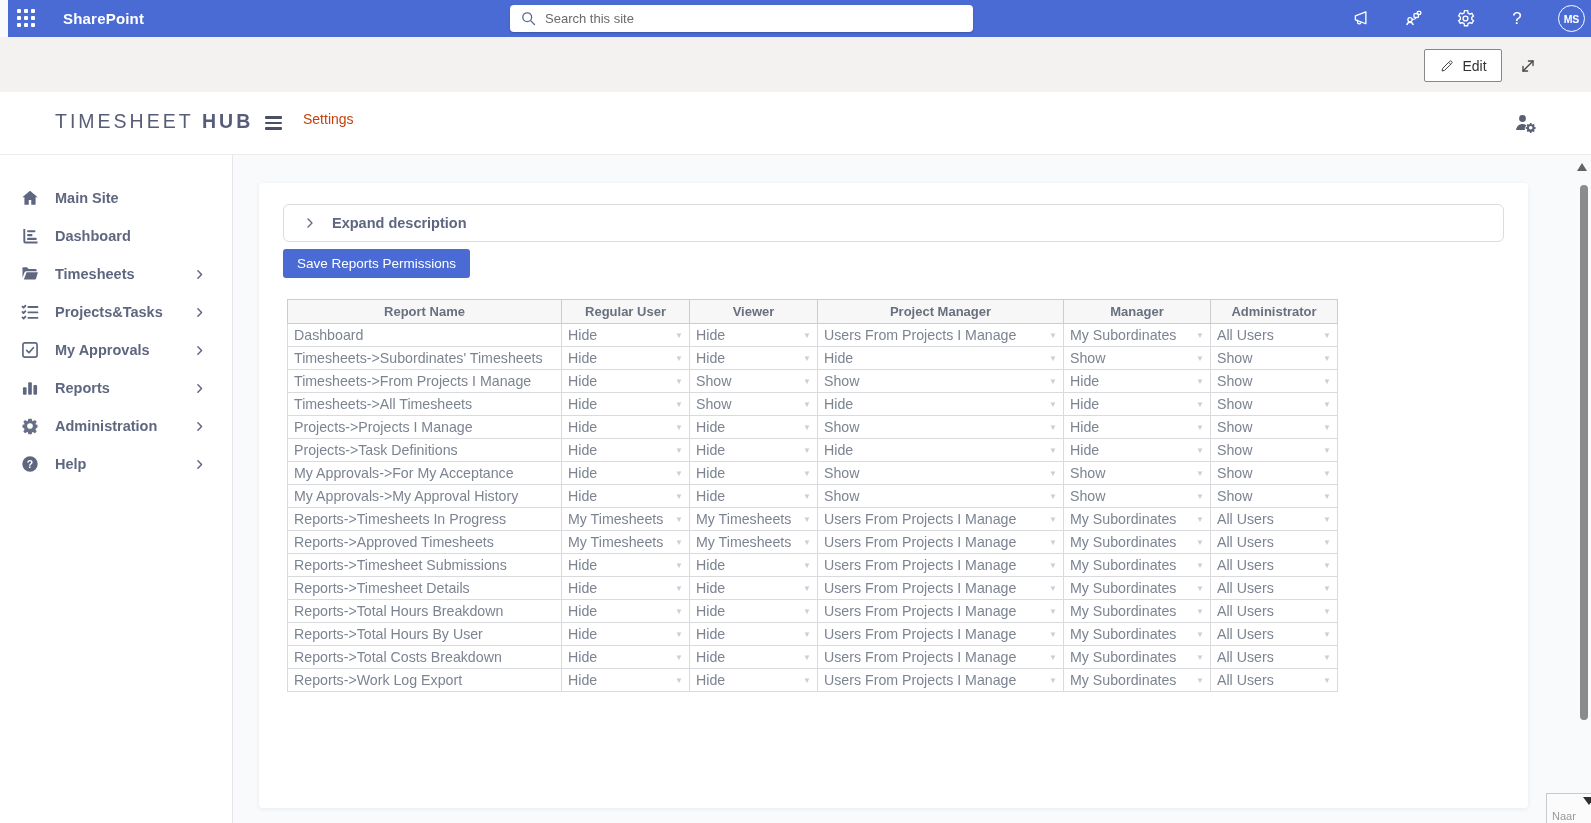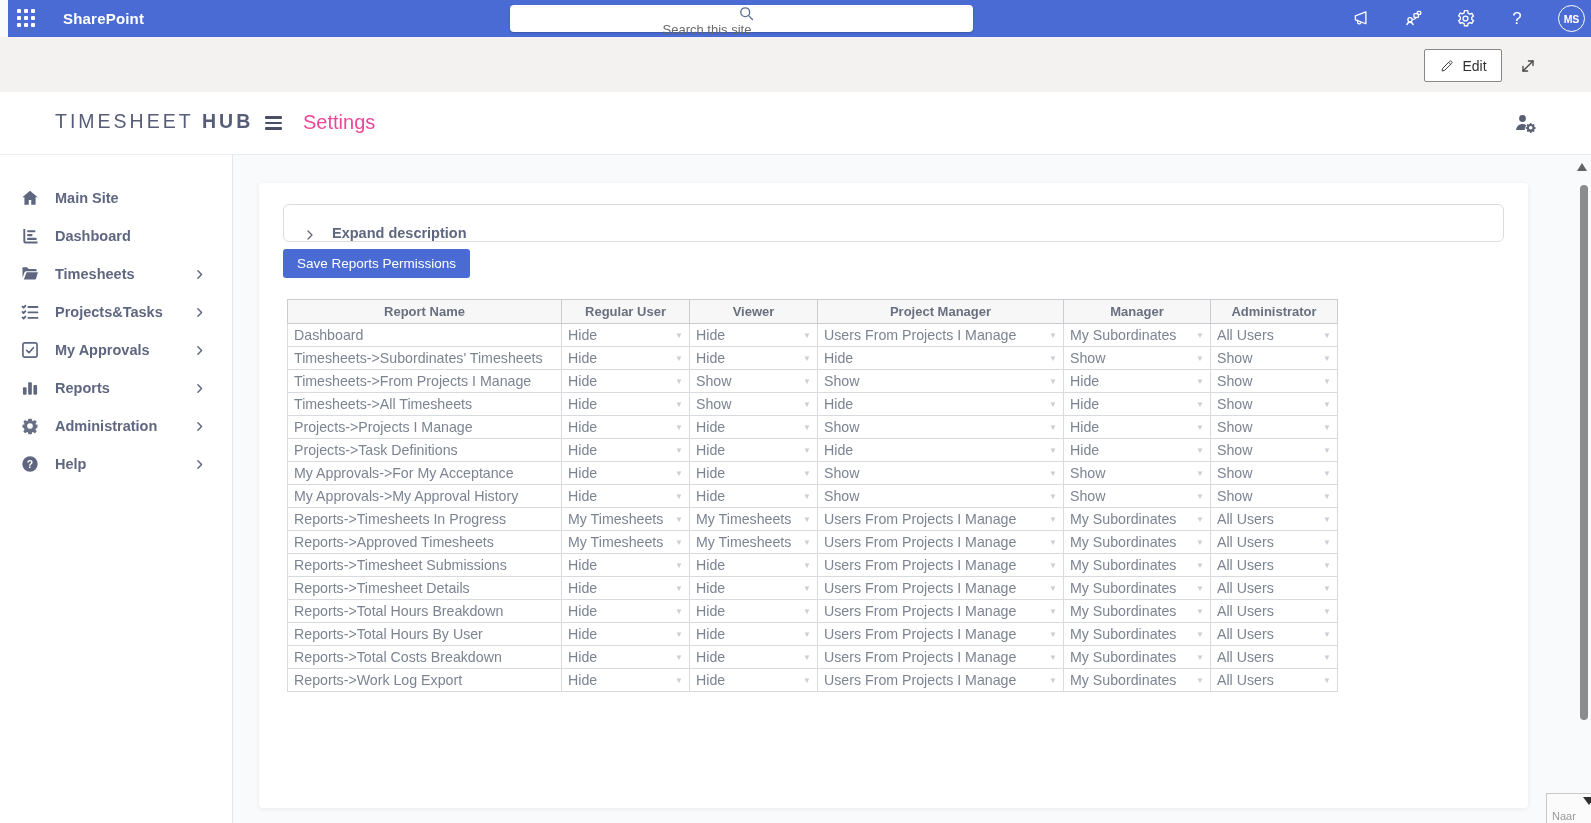--- a/index.html
+++ b/index.html
@@ -5,57 +5,57 @@
   * { margin:0; padding:0; box-sizing:border-box; }
   html,body { width:1591px; height:823px; overflow:hidden; }
   body { font-family:"Liberation Sans", sans-serif; background:#f9fafb; position:relative; }
 
   
   .topbar { position:absolute; left:8px; top:0; width:1591px; height:37px; background:#4a6bd3; display:flex; align-items:center; }
   .waffle { width:37px; height:37px; display:flex; align-items:center; justify-content:center; cursor:pointer; }
   .waffle-grid { display:grid; grid-template-columns:repeat(3,5px); grid-template-rows:repeat(3,5px); gap:2px; }
   .waffle-grid i { width:3.5px; height:3.5px; background:#fff; border-radius:1px; }
   .sp-name { color:#fff; font-weight:bold; font-size:15px; margin-left:18px; letter-spacing:.2px; }
-  .searchbox { position:absolute; left:502px; top:5px; width:463px; height:27px; background:#fff; border-radius:4px; display:flex; align-items:center; padding-left:10px; box-shadow:0 1px 2px rgba(0,0,0,.2);flex-direction:column; }
+  .searchbox { position:absolute; left:502px; top:5px; width:463px; height:27px; background:#fff; border-radius:4px; display:flex; align-items:center; padding-left:10px; box-shadow:0 1px 2px rgba(0,0,0,.2); }
   .searchbox input { border:none; outline:none; flex:1; font-size:13px; color:#3b3a39; font-family:inherit; background:transparent; }
   .searchbox input::placeholder { color:#6a6a6a; }
   .top-icons { position:absolute; right:14px; top:0; height:37px; display:flex; align-items:center; gap:30px; }
   .top-icon { width:22px; height:22px; display:flex; align-items:center; justify-content:center; cursor:pointer; }
   .qmark { color:#fff; font-size:17px; font-weight:400; }
   .avatar { width:27px; height:27px; border:1.6px solid #fff; border-radius:50%; color:#fff; font-size:10.5px; font-weight:bold; display:flex; align-items:center; justify-content:center; cursor:pointer; }
 
   
   .cmdbar { position:absolute; left:0; top:37px; width:1591px; height:56px; background:#f3f2f1; border-bottom:1px solid #e7e6e5; }
   .edit-btn { position:absolute; right:89px; top:12px; width:78px; height:33px; background:#fff; border:1px solid #8a8886; border-radius:2px; display:flex; align-items:center; justify-content:center; gap:7px; font-size:14px; color:#323130; cursor:pointer; }
   .fullscreen-btn { position:absolute; right:52px; top:18px; width:22px; height:22px; cursor:pointer; display:flex; align-items:center; justify-content:center; }
 
   
   .apphdr { position:absolute; left:0; top:92px; width:1591px; height:63px; background:#fff; border-bottom:1px solid #ededf0; }
   .brand { position:absolute; left:55px; top:18px; font-size:19.5px; letter-spacing:3px; color:#575c78; }
   .brand b { font-weight:bold; }
   .hamburger { position:absolute; left:265px; top:21px; width:20px; height:20px; cursor:pointer; display:flex; flex-direction:column; justify-content:center; gap:3px; }
   .hamburger i { display:block; width:17px; height:2.4px; background:#4a4f63; border-radius:1px; }
-  .page-title { position:absolute; left:303px; top:19px; font-size:20px; color:#ec4899; }
+  .page-title { position:absolute; left:303px; top:19px; font-size:14px; color:#c2410c; }
   .user-admin-icon { position:absolute; right:55px; top:19px; width:24px; height:24px; cursor:pointer; }
 
   
   .sidebar { position:absolute; left:0; top:155px; width:233px; height:668px; background:#fff; border-right:1px solid #e6e6ea; padding-top:24px; }
   .nav-item { height:38px; display:flex; align-items:center; padding:0 18px 0 55px; position:relative; cursor:pointer; color:#5f6780; font-weight:bold; font-size:14.5px; }
   .nav-item .nico { position:absolute; left:20px; width:20px; height:20px; }
   .nav-item .chev { position:absolute; right:28px; width:10px; height:10px; }
 
   
   .content-bg { position:absolute; left:234px; top:155px; width:1357px; height:668px; background:#f9fafb; }
   .card { position:absolute; left:259px; top:183px; width:1269px; height:625px; background:#fff; border-radius:4px; box-shadow:0 1px 5px rgba(0,0,0,.07); padding:0 24px; }
 
   .tabs { display:flex; gap:27px; margin-left:12px; padding-top:24px; border-bottom:1px solid #e8e8eb; width:calc(100% - 0px); }
   .tab { font-size:14.5px; font-weight:bold; color:#6c7383; padding:6px 6px 13px 6px; cursor:pointer; position:relative; white-space:nowrap; }
   .tab.active::after { content:""; position:absolute; left:0; right:0; bottom:-1px; height:3px; background:#4a6bd3; border-radius:2px; }
 
-  .expander { margin-top:21px; height:38px; border:1px solid #dcdcdf; border-radius:6px; display:flex; align-items:flex-end; padding-left:20px; gap:16px; cursor:pointer; }
+  .expander { margin-top:21px; height:38px; border:1px solid #dcdcdf; border-radius:6px; display:flex; align-items:center; padding-left:20px; gap:16px; cursor:pointer; }
   .expander .exp-label { font-size:14.5px; font-weight:bold; color:#5f6780; }
 
   .save-btn { margin-top:7px; height:29px; padding:0 14px; background:#4a6bd3; color:#fff; border:none; border-radius:3px; font-size:13.5px; font-family:inherit; cursor:pointer; }
 
   table.perm { margin-top:21px; margin-left:4px; border-collapse:collapse; table-layout:fixed; width:1050px; }
   table.perm th { background:#f7f7f8; border:1px solid #c9ccd1; font-size:13px; font-weight:bold; color:#68707f; height:24px; text-align:center; padding:0 4px; }
   table.perm td { border:1px solid #d8dadd; font-size:14.2px; color:#7c8492; height:23px; padding:0 6px; overflow:hidden; white-space:nowrap; }
   td.report-cell { color:#747b8b; }
   .cell-select { display:flex; align-items:center; justify-content:space-between; cursor:pointer; }
   .dd-arrow { color:#ccced6; font-size:8px; flex:none; margin-left:4px; }

